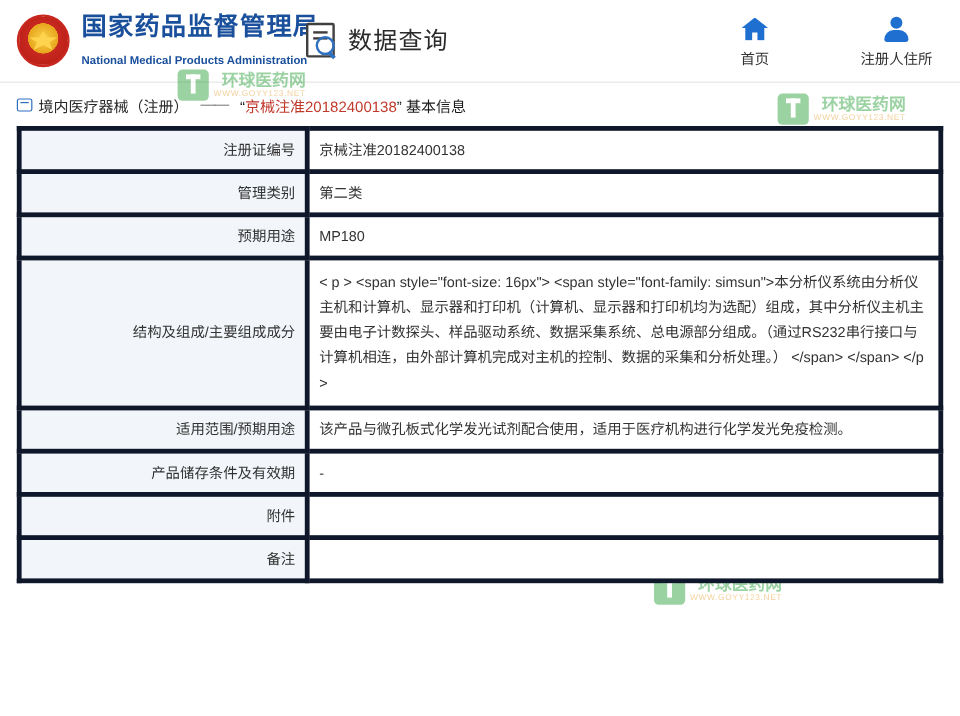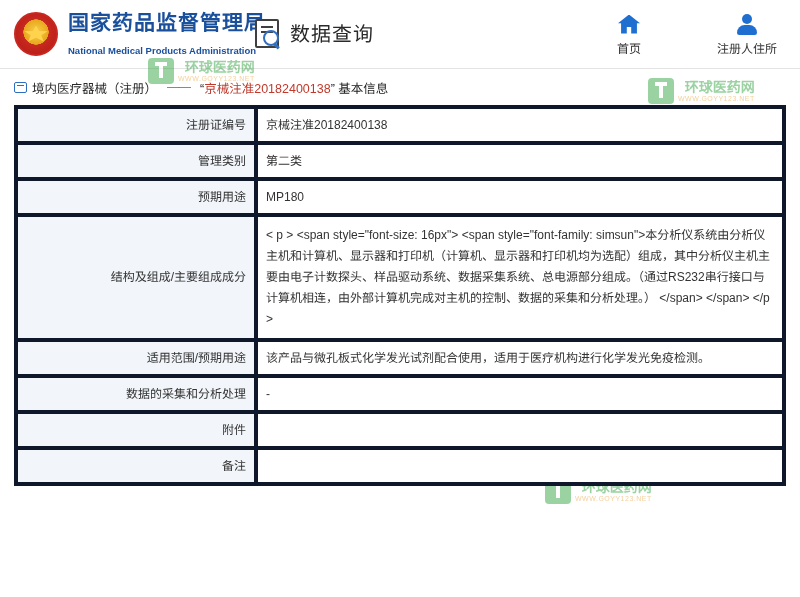--- a/index.html
+++ b/index.html
@@ -403,21 +403,21 @@
         <tr>
           <td class="key">结构及组成/主要组成成分</td>
           <td class="val code">&lt; p &gt;
 &lt;span style="font-size: 16px"&gt; &lt;span style="font-family: simsun"&gt;本分析仪系统由分析仪主机和计算机、显示器和打印机（计算机、显示器和打印机均为选配）组成，其中分析仪主机主要由电子计数探头、样品驱动系统、数据采集系统、总电源部分组成。（通过RS232串行接口与计算机相连，由外部计算机完成对主机的控制、数据的采集和分析处理。） &lt;/span&gt; &lt;/span&gt; &lt;/p &gt;</td>
         </tr>
         <tr class="tall">
           <td class="key">适用范围/预期用途</td>
           <td class="val">该产品与微孔板式化学发光试剂配合使用，适用于医疗机构进行化学发光免疫检测。</td>
         </tr>
         <tr class="tall">
-          <td class="key">数据的采集和分析处理</td>
+          <td class="key">产品储存条件及有效期</td>
           <td class="val">-</td>
         </tr>
         <tr class="tall">
           <td class="key">附件</td>
           <td class="val"></td>
         </tr>
         <tr class="tall">
           <td class="key">备注</td>
           <td class="val"></td>
         </tr>

